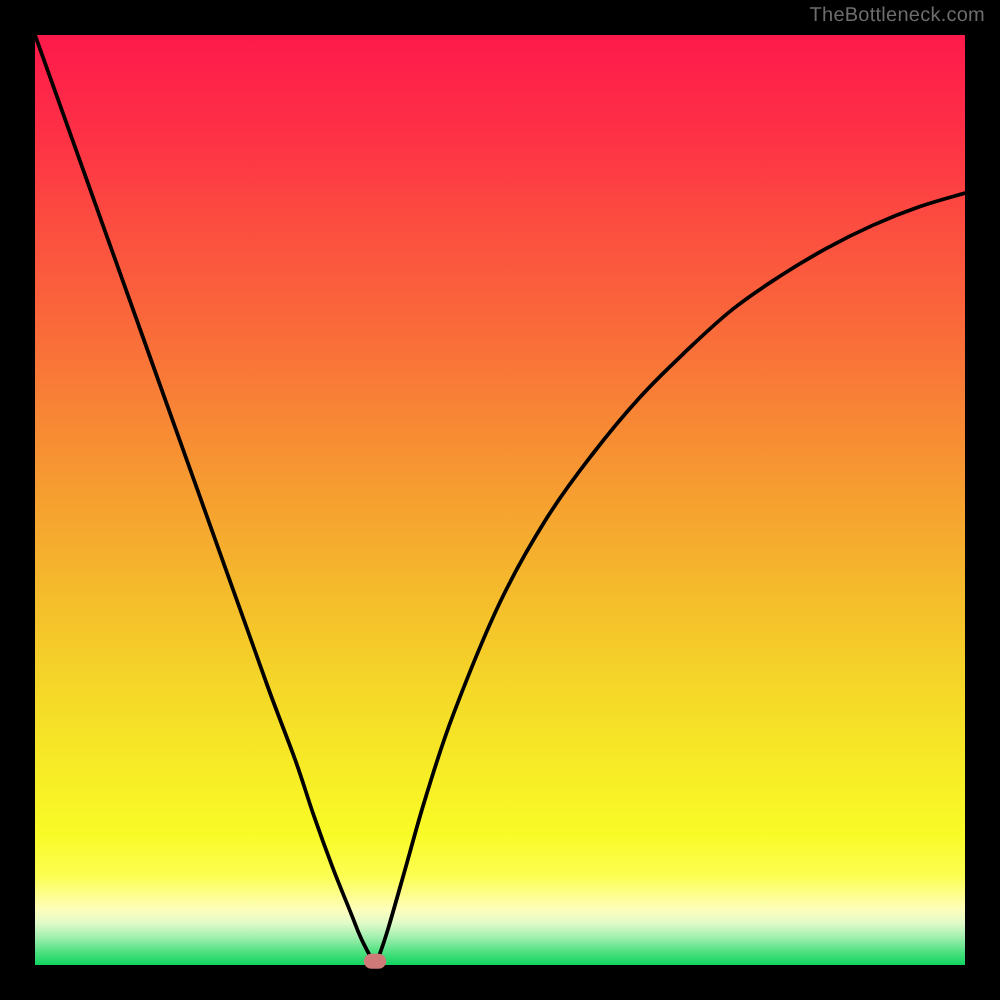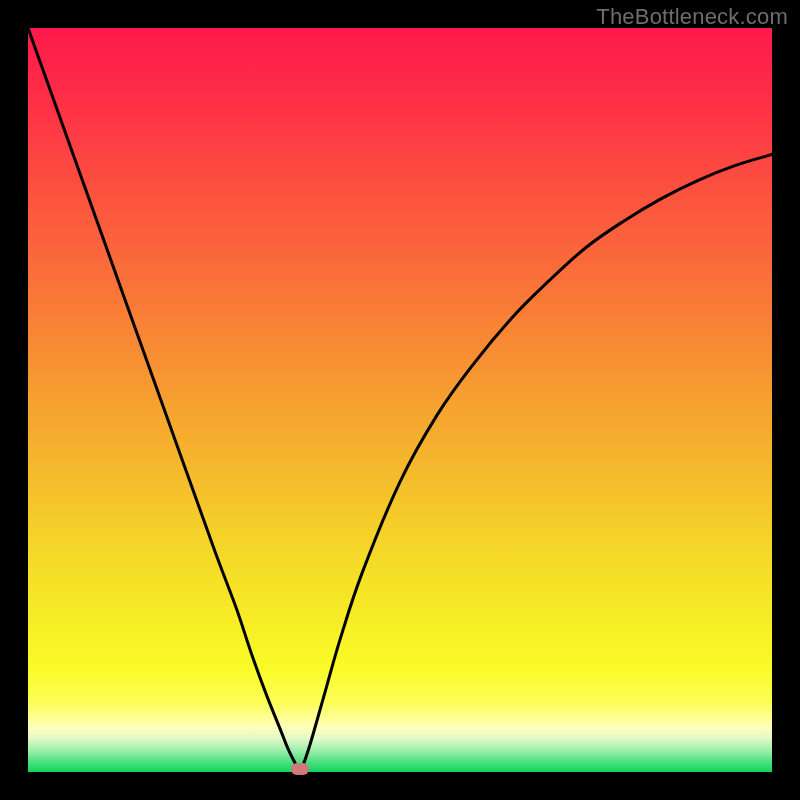--- a/index.html
+++ b/index.html
@@ -24,21 +24,21 @@
     left: 0;
     top: 0;
     width: 744px;
     height: 744px;
   }
   .watermark {
     position: absolute;
     top: 4px;
     right: 12px;
     color: #6d6d6d;
-    font-size: 22px;
+    font-size: 16px;
     font-weight: 500;
     letter-spacing: 0.2px;
   }
   .curve {
     position: absolute;
     left: 0;
     top: 0;
     width: 744px;
     height: 744px;
     pointer-events: none;

